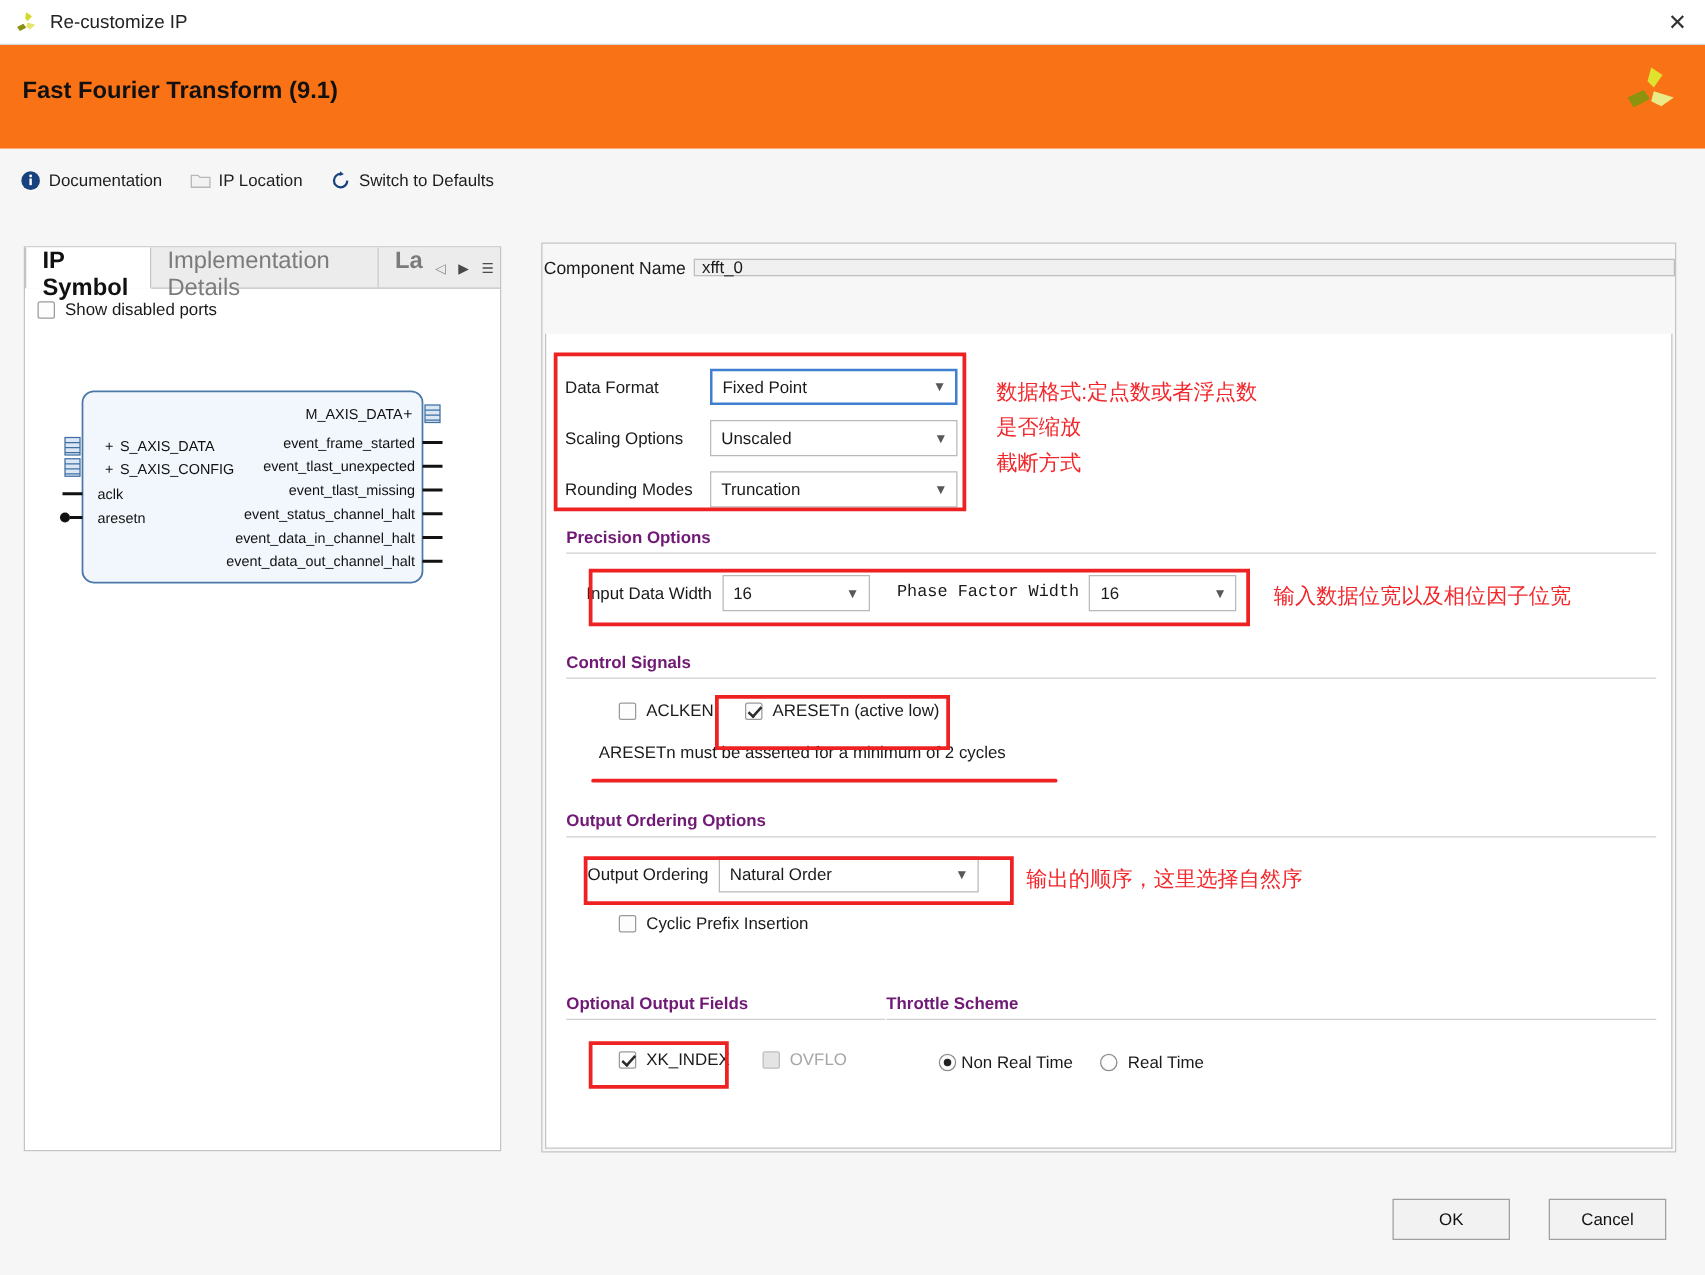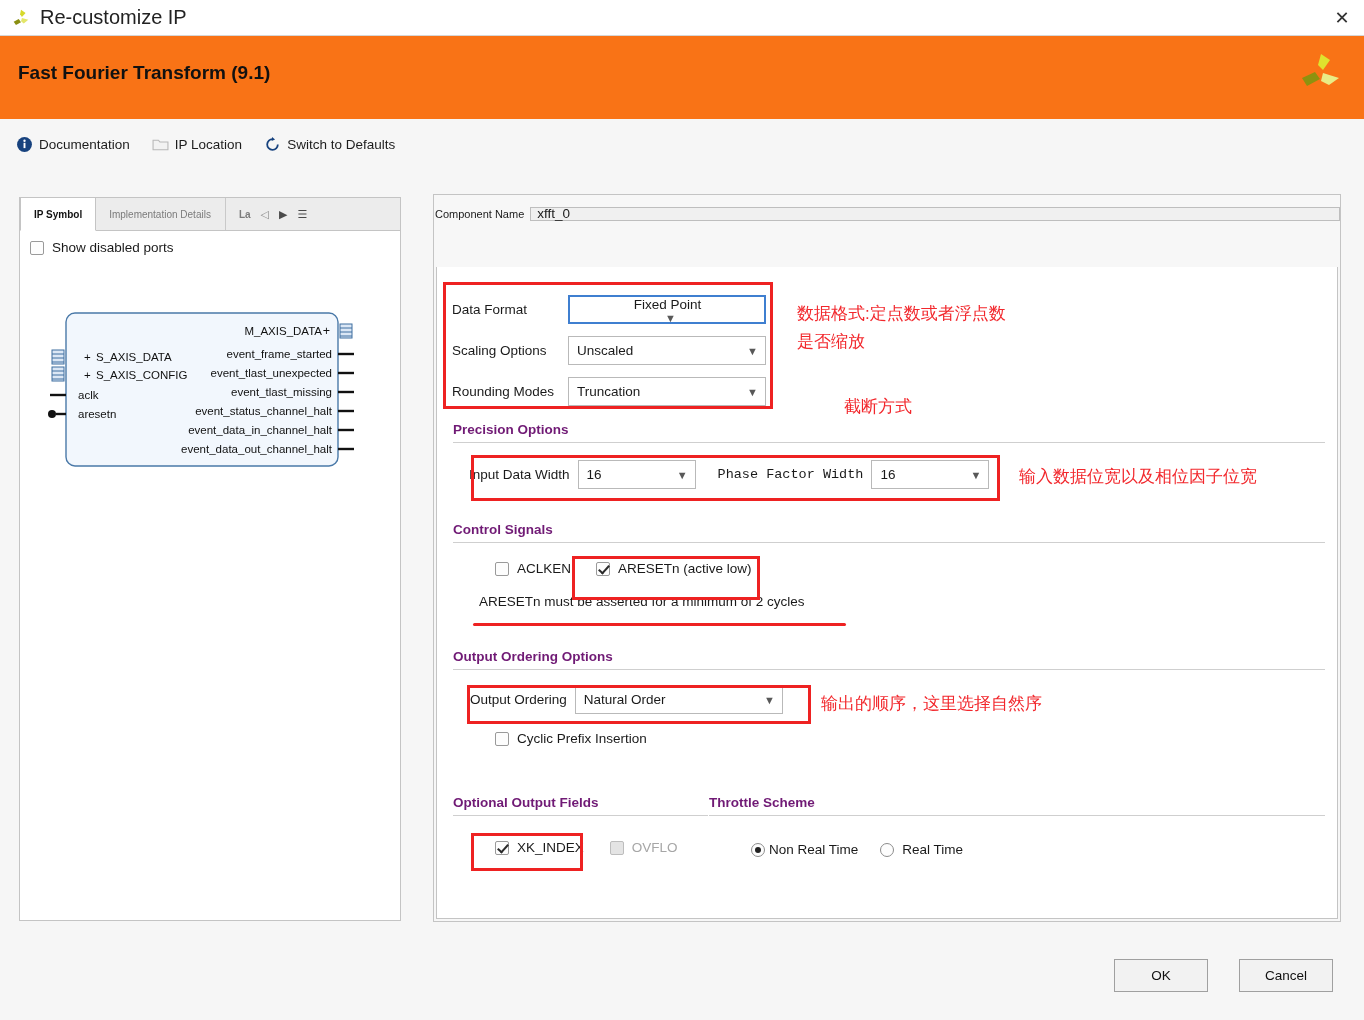--- a/index.html
+++ b/index.html
@@ -14,21 +14,21 @@
   }
 
   
   #titlebar {
     position: absolute; left: 0; top: 0; width: 1364px; height: 36px;
     background: #ffffff;
     border-bottom: 1px solid #d6d6d6;
     display: flex; align-items: center;
   }
   #titlebar .tb-icon { width: 22px; height: 22px; margin-left: 10px; margin-right: 8px; flex: 0 0 auto; }
-  #titlebar .tb-title { font-size: 20px; color: #222; }
+  #titlebar .tb-title { font-size: 15px; color: #222; }
   #titlebar .tb-close {
     position: absolute; right: 0; top: 0; width: 44px; height: 35px;
     display: flex; align-items: center; justify-content: center;
     font-size: 18px; color: #333; cursor: pointer;
   }
 
   
   #header {
     position: absolute; left: 0; top: 36px; width: 1364px; height: 83px;
     background: #f97316;
@@ -54,22 +54,22 @@
     position: absolute; left: 19px; top: 197px; width: 382px; height: 724px;
     background: #ffffff;
     border: 1px solid #c4c4c4;
   }
   #left-tabstrip {
     position: absolute; left: 0; top: 0; width: 380px; height: 33px;
     background: #ececec; border-bottom: 1px solid #c4c4c4;
     display: flex; align-items: stretch;
   }
   .ltab {
-    display: flex; align-items: center; padding: 0 13px;
-    font-size: 10px; color: #7b7b7b; cursor: pointer;
+    display: flex; padding: 0 13px;
+    font-size: 19px; color: #7b7b7b; cursor: pointer;
     border-right: 1px solid transparent;
   }
   .ltab.active {
     background: #ffffff; color: #111; font-weight: bold;
     border-left: 1px solid #c4c4c4; border-right: 1px solid #c4c4c4;
     margin-bottom: -1px; border-bottom: 1px solid #ffffff;
   }
   .ltab.partial { color: #7b7b7b; font-weight: bold; padding-right: 4px; border-left: 1px solid #c9c9c9; }
   .lnav { display:flex; align-items:center; padding: 0 5px; cursor: pointer; color:#8a8a8a; font-size:11px; }
   .lnav.on { color: #4a4a4a; }
@@ -111,21 +111,21 @@
   
   #right-panel {
     position: absolute; left: 433px; top: 194px; width: 908px; height: 728px;
     background: #f7f7f7;
     border: 1px solid #c4c4c4;
   }
   #compname-row {
     position: absolute; left: 0px; top: 6px; height: 25px;
     display: flex; align-items: center; width: 906px;
   }
-  #compname-row .cn-label { font-size: 11px; color: #1a1a1a; padding-left: 1px; }
+  #compname-row .cn-label { font-size: 14px; color: #1a1a1a; padding-left: 1px; }
   #compname-input {
     margin-left: 6px; flex: 1 1 auto; height: 14px;
     background: #f0f0f0; border: 1px solid #bebebe;
     display: flex; align-items: center; padding-left: 6px;
     font-size: 13.5px; color: #1a1a1a;
   }
 
   #main-tabstrip {
     position: absolute; left: 2px; top: 38px; width: 902px; height: 35px;
     background: #ececec;
@@ -306,21 +306,21 @@
     <span class="cn-label">Component Name</span>
     <div id="compname-input">xfft_0</div>
   </div>
 
 
   <div id="tabbody">
 
     <div style="position:absolute; left:15px; top:28px;">
       <div style="display:flex; align-items:center; margin-bottom:12px;">
         <span class="field-label" style="width:116px;">Data Format</span>
-        <div class="combo focused" style="width:198px;flex-direction:column;">
+        <div class="combo focused" style="width:198px;">
           <span>Fixed Point</span>
           <span class="chev">▼</span>
         </div>
       </div>
       <div style="display:flex; align-items:center; margin-bottom:12px;">
         <span class="field-label" style="width:116px;">Scaling Options</span>
         <div class="combo" style="width:198px;">
           <span>Unscaled</span>
           <span class="chev">▼</span>
         </div>
@@ -400,21 +400,21 @@
         <span class="field-label" style="margin-left:8px;">Real Time</span>
       </div>
     </div>
 
   </div>
 </div>
 
 <div class="redbox" style="left:443px; top:282px; width:330px; height:127px;"></div>
 <div class="redtext" style="left:797px; top:300px;">数据格式:定点数或者浮点数</div>
 <div class="redtext" style="left:797px; top:328px;">是否缩放</div>
-<div class="redtext" style="left:844px; top:357px;margin-top:36px;">截断方式</div>
+<div class="redtext" style="left:797px; top:357px;">截断方式</div>
 
 <div class="redbox" style="left:471px; top:455px; width:529px; height:46px;"></div>
 <div class="redtext" style="left:1019px; top:463px;">输入数据位宽以及相位因子位宽</div>
 
 <div class="redbox" style="left:572px; top:556px; width:188px; height:44px;"></div>
 <div class="redline" style="left:473px; top:623px; width:373px;"></div>
 
 <div class="redbox" style="left:467px; top:685px; width:344px; height:39px;"></div>
 <div class="redtext" style="left:821px; top:690px;">输出的顺序，这里选择自然序</div>
 

